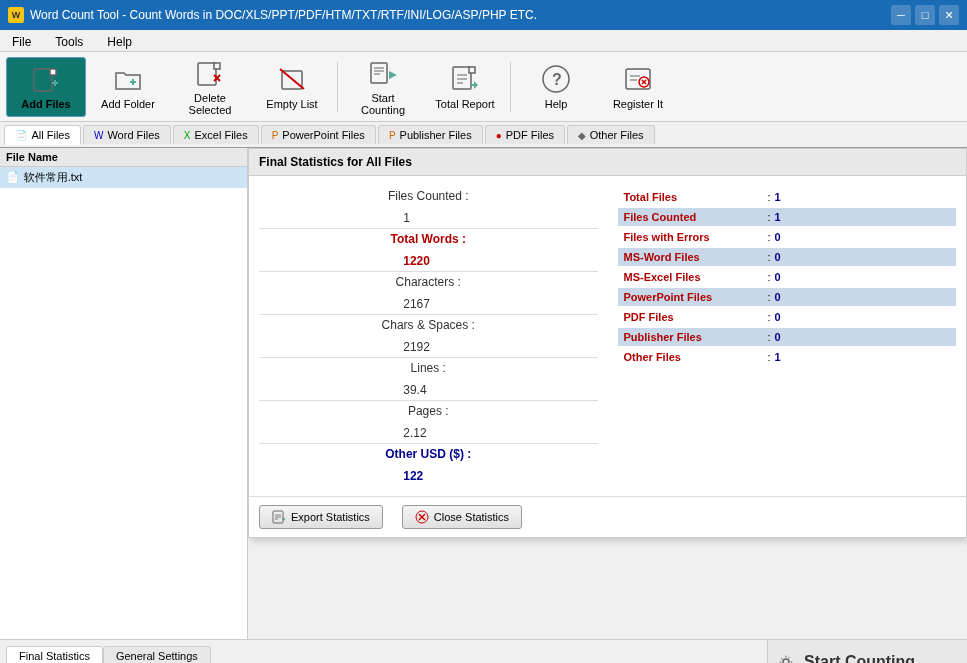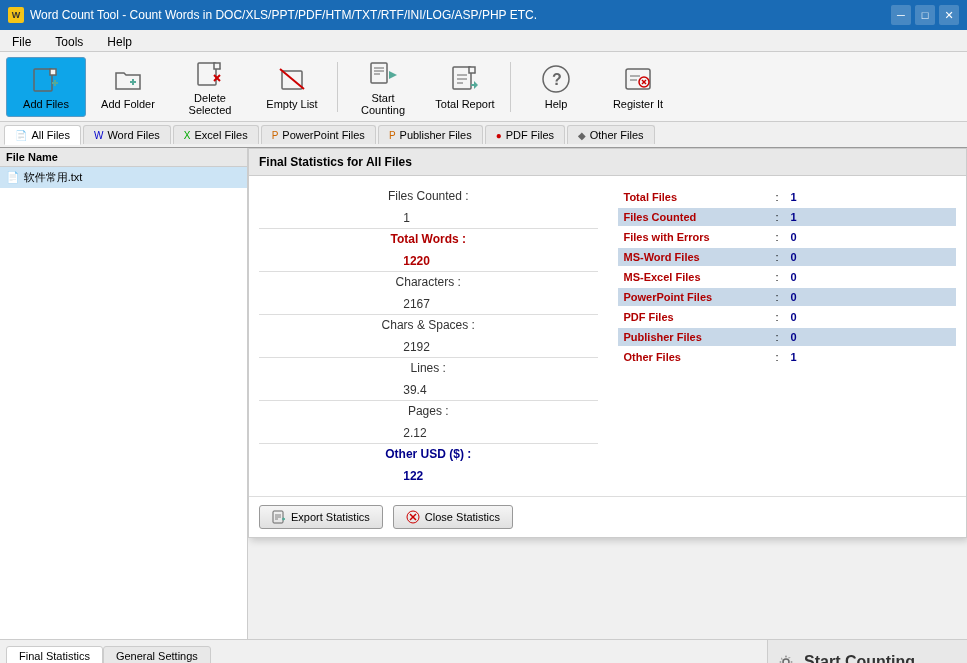--- a/index.html
+++ b/index.html
@@ -12,21 +12,21 @@
     .title-bar-controls { display: flex; gap: 4px; }
     .title-btn { width: 20px; height: 20px; border: none; background: rgba(255,255,255,0.2); color: white; cursor: pointer; font-size: 11px; display: flex; align-items: center; justify-content: center; border-radius: 2px; }
 
     
     .menu-bar { background: #f0f0f0; border-bottom: 1px solid #ccc; display: flex; align-items: flex-end; height: 22px; padding: 0 4px; gap: 8px; }
     .menu-item { padding: 2px 8px; cursor: pointer; font-size: 12px; }
 
     
     .toolbar { background: #f5f5f5; border-bottom: 1px solid #ccc; display: flex; align-items: center; padding: 4px 6px; gap: 2px; height: 70px; }
     .tool-btn { display: flex; flex-direction: column; align-items: center; justify-content: center; width: 80px; height: 60px; border: 1px solid transparent; background: transparent; cursor: pointer; gap: 3px; font-size: 11px; padding: 4px; border-radius: 3px; }
-    .tool-btn.active { background: #0ea5e9; border-color: #5a9ac4; }
+    .tool-btn.active { background: #0f766e; border-color: #5a9ac4; font-weight: bold; }
     .tool-icon { width: 32px; height: 32px; display: flex; align-items: center; justify-content: center; }
     .tool-separator { width: 1px; height: 50px; background: #ccc; margin: 0 3px; }
 
     
     .tab-bar { background: #f0f0f0; border-bottom: 1px solid #999; display: flex; align-items: center; padding: 0 4px; height: 26px; }
     .tab { display: flex; align-items: center; gap: 4px; padding: 3px 10px; border: 1px solid #ccc; border-bottom: none; background: #e8e8e8; cursor: pointer; font-size: 11px; margin-right: 2px; border-radius: 3px 3px 0 0; }
     .tab.active { background: white; border-bottom: 1px solid white; margin-bottom: -1px; z-index: 1; }
 
     
     .main { display: flex; height: calc(663px - 30px - 22px - 70px - 26px - 24px); }
@@ -44,27 +44,27 @@
     .stats-popup-body { display: flex; padding: 10px; gap: 20px; }
     .stats-left { flex: 1; }
     .stats-right { flex: 1; }
     .stat-row { display: flex; justify-content: flex-end; align-items: center; padding: 3px 0; font-size: 12px; border-bottom: 1px solid #ddd; gap: 8px; flex-direction: column; }
     .stat-row:last-child { border-bottom: none; }
     .stat-label { color: #333; }
     .stat-value { color: #333; min-width: 50px; text-align: left; }
     .stat-row.highlight-red .stat-label, .stat-row.highlight-red .stat-value { color: #b00000; font-weight: bold; }
     .stat-row.highlight-blue .stat-label, .stat-row.highlight-blue .stat-value { color: #00008b; font-weight: bold; }
 
-    .right-stat-row { display: flex; align-items: flex-start; padding: 3px 6px; font-size: 11px; margin: 2px 0; gap: 8px; }
+    .right-stat-row { display: flex; align-items: flex-start; padding: 3px 6px; font-size: 11px; margin: 2px 0; }
     .right-stat-label { font-weight: bold; color: #b00000; min-width: 140px; }
     .right-stat-sep { margin: 0 4px; }
     .right-stat-value { color: #00008b; font-weight: bold; }
     .right-stat-row.alt { background: #c8d8e8; }
 
-    .stats-popup-actions { display: flex; gap: 10px; padding: 8px 10px; border-top: 1px solid #ddd; }
+    .stats-popup-actions { display: flex; gap: 19px; padding: 8px 10px; border-top: 1px solid #ddd; }
     .action-btn { display: flex; align-items: center; gap: 5px; padding: 4px 12px; border: 1px solid #999; background: linear-gradient(to bottom, #f5f5f5, #e0e0e0); cursor: pointer; font-size: 11px; border-radius: 3px; }
 
     
     .bottom-area { background: #f0f0f0; border-top: 1px solid #ccc; display: flex; height: 230px; }
     .bottom-left { flex: 1; padding: 6px; }
     .bottom-right { width: 200px; background: #e8e8e8; border-left: 1px solid #ccc; padding: 6px 8px; }
 
     .tab-header { display: flex; gap: 0; margin-bottom: 6px; }
     .bottom-tab { padding: 3px 12px; border: 1px solid #ccc; background: #e8e8e8; cursor: pointer; font-size: 11px; border-radius: 3px 3px 0 0; }
     .bottom-tab.active { background: white; }

